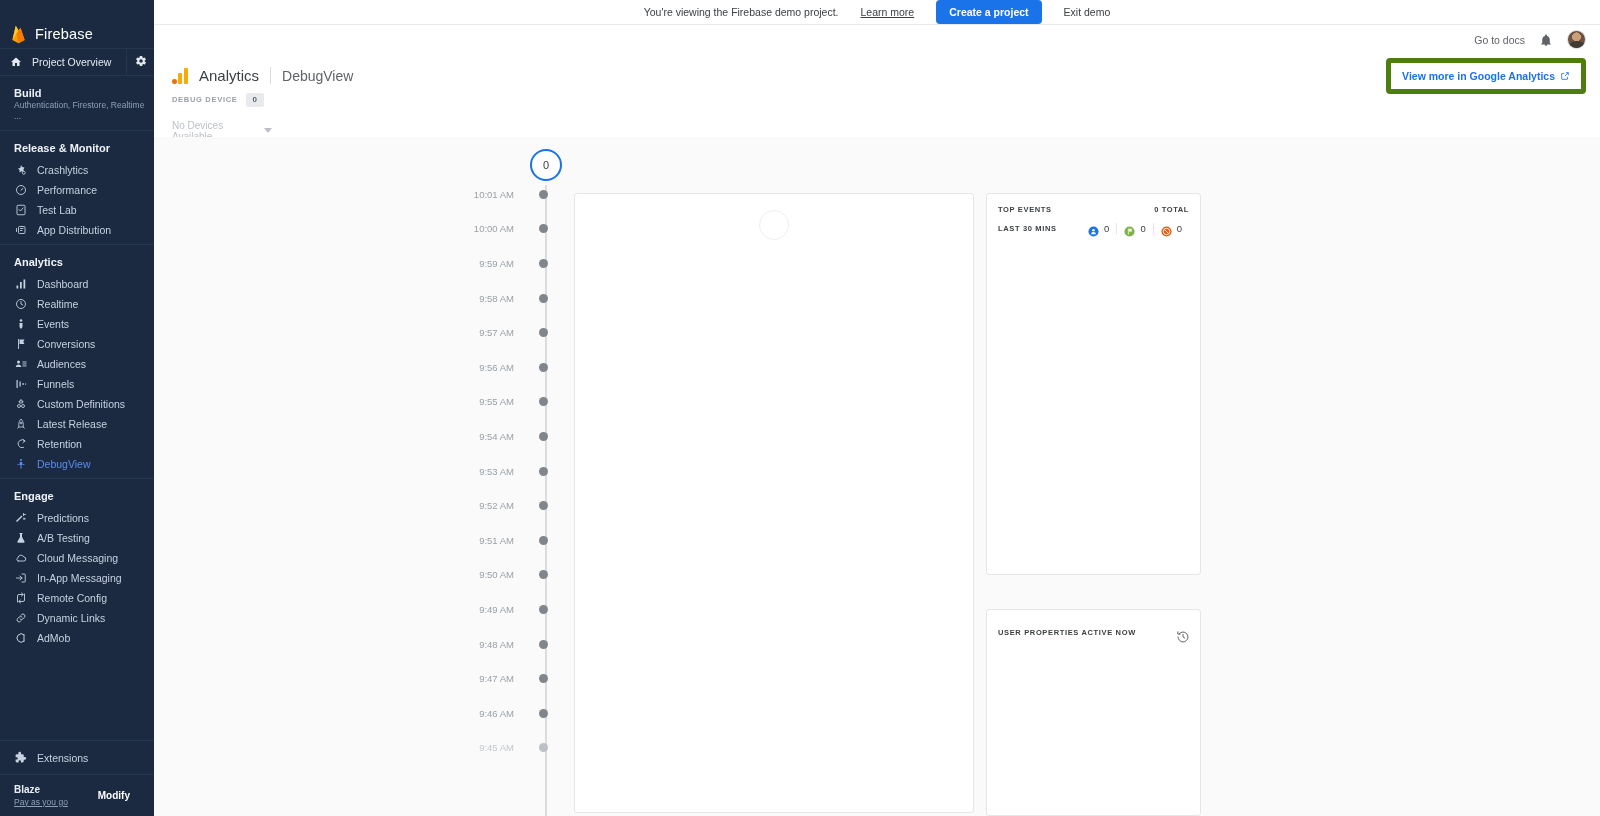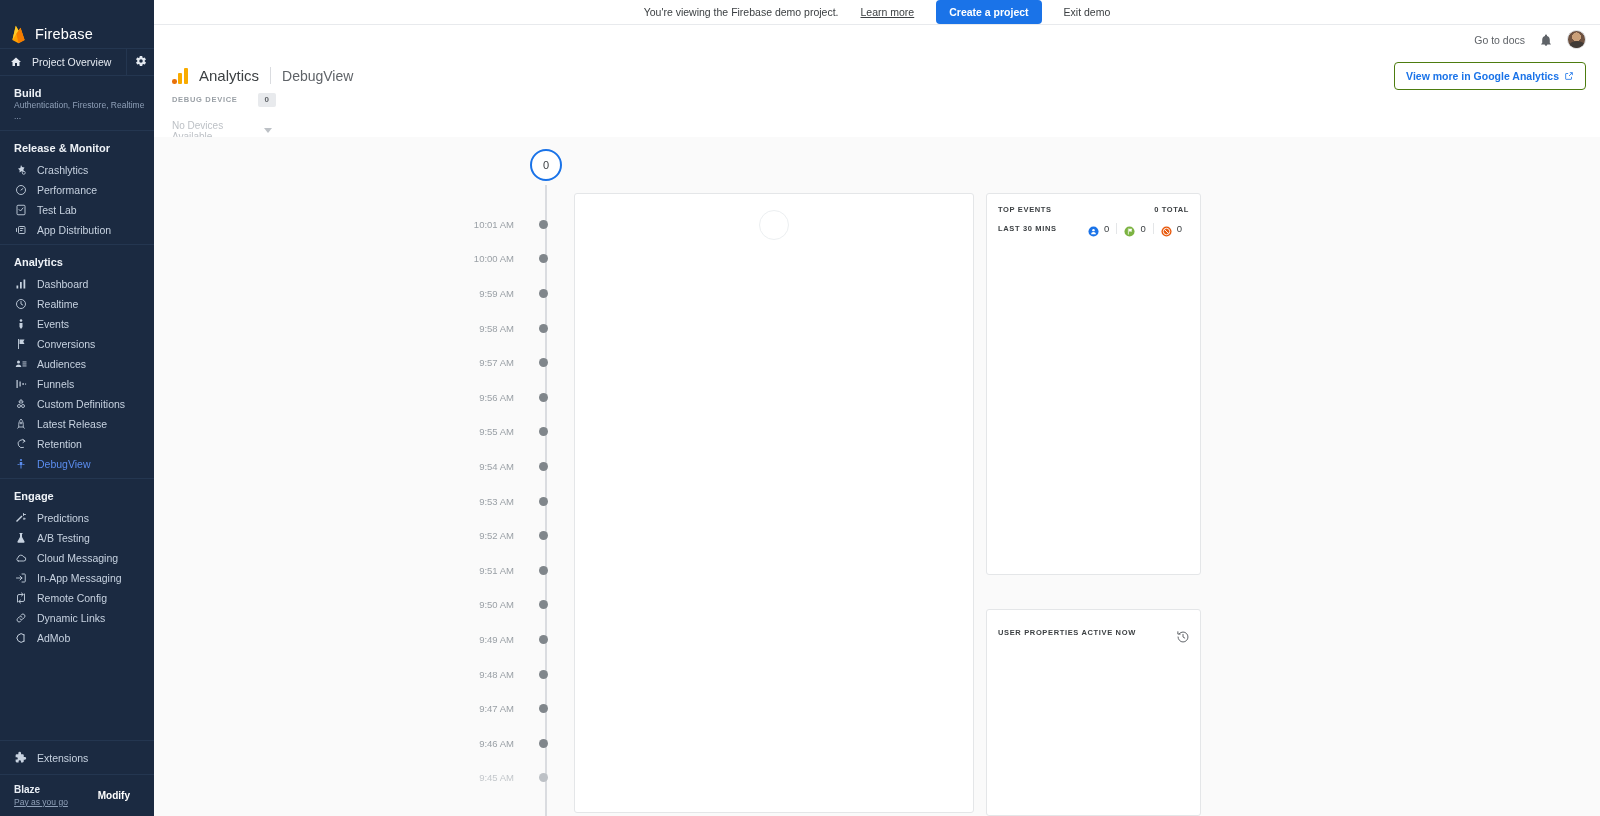--- a/index.html
+++ b/index.html
@@ -111,31 +111,31 @@
   .prod-logo { width: 18px; height: 16px; position: relative; margin-right: 9px; }
   .prod-logo i { position: absolute; bottom: 0; width: 4px; background: #f9ab00; border-radius: 1px; display:block; }
   .prod-logo i.b1 { left: 0;  height: 5px;  background:#e8710a; border-radius:50%; width:4.5px; height:4.5px;}
   .prod-logo i.b2 { left: 6px; height: 11px; background:#f9ab00; }
   .prod-logo i.b3 { left: 12px; height: 16px; background:#f9ab00; }
   .prod-title { font-size: 15px; color: #3c4043; }
   .prod-div { width: 1px; height: 17px; background: #dadce0; margin: 0 11px; }
   .prod-sub { font-size: 14px; color: #5f6368; }
   .head-spacer { flex: 1; }
   .btn-ga {
-    border: 1px solid #4d7c0f; background: #fff; border-radius: 4px;
+    border: 5px solid #4d7c0f; background: #fff; border-radius: 4px;
     color: #1a73e8; font-size: 10.5px; font-weight: bold; font-family: inherit;
     padding: 7px 11px; cursor: pointer; display: flex; align-items: center; gap: 5px;
   }
 
   
   .dev-bar {
     height: 40px; flex: 0 0 40px; padding: 3px 0 0 18px;
     display: flex; flex-direction: column; justify-content: center;
   }
-  .dev-lbl-row { display: flex; align-items: center; gap: 20px; }
+  .dev-lbl-row { display: flex; align-items: center; gap: 8px; }
   .dev-lbl { font-size: 7.5px; letter-spacing: .7px; color: #9aa0a6; font-weight: bold; }
   .dev-count {
     background: #e8eaed; color: #5f6368; font-size: 8px; font-weight: bold;
     border-radius: 2px; padding: 1px 7px; line-height: 1.5;
   }
   .dev-select {
     margin-top: 13px; width: 100px; display: flex; align-items: center;
     border-bottom: 1px dotted #bdc1c6; padding-bottom: 2px;
     font-size: 10px; color: #bdc1c6; cursor: default;
   }
@@ -159,21 +159,21 @@
     position: absolute; left: 376px; top: 0;
     width: 32px; height: 32px; border-radius: 50%;
     border: 2px solid #1a73e8; background: #fff;
     display: flex; align-items: center; justify-content: center;
     font-size: 11px; color: #3c4043; cursor: pointer;
   }
   .tl-line {
     position: absolute; left: 391px; top: 36px; bottom: 0;
     width: 1.5px; background: #dadce0;
   }
-  .tl-rows { position: absolute; left: 0; top: 58px; right: 0; }
+  .tl-rows { position: absolute; left: 0; top: 28px; right: 0; }
   .tl-row { height: 34.6px; display: flex; align-items: center; position: relative; }
   .tl-time {
     position: absolute; right: 60px; font-size: 9.5px; color: #9aa0a6;
     text-align: right;
   }
   .tl-dot {
     position: absolute; left: 385px; width: 9px; height: 9px;
     border-radius: 50%; background: #80868b;
   }
   .tl-row.faded .tl-time { color: #c3c7cb; }

